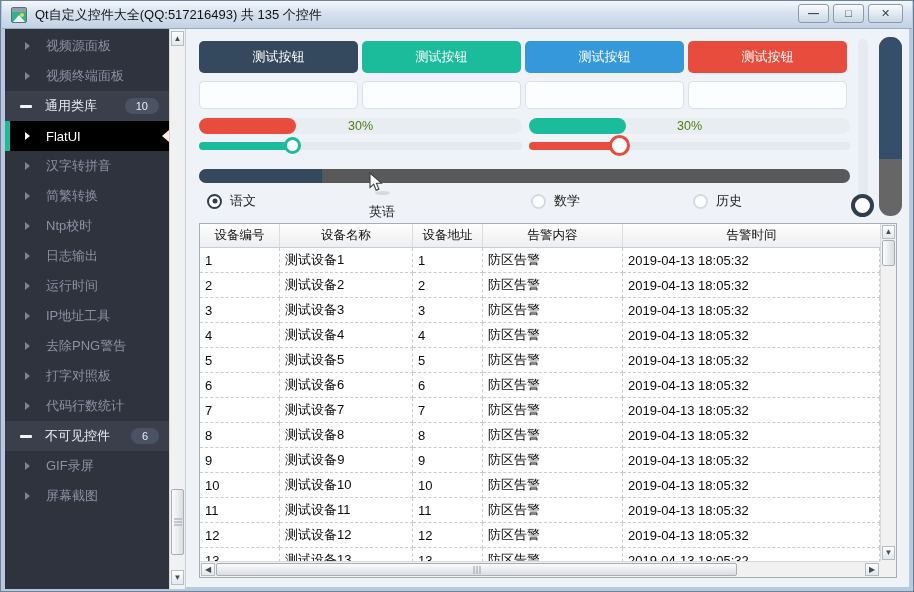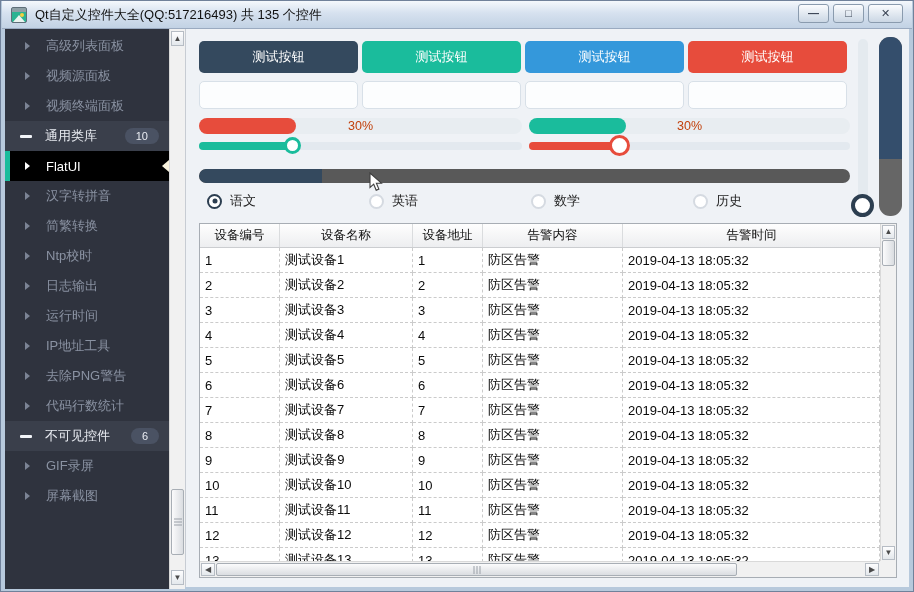--- a/index.html
+++ b/index.html
@@ -54,21 +54,21 @@
   
   .main{position:absolute;left:184px;top:28px;right:4px;bottom:4px;background:#EFF2F6;border-left:1px solid #C7CCD3;}
 
   .flat-btn{position:absolute;top:12px;width:159px;height:32px;border-radius:5px;color:#FFF;font-size:13px;
     display:flex;align-items:center;justify-content:center;border:none;}
   .flat-input{position:absolute;top:52px;width:159px;height:28px;border-radius:5px;border:1px solid #D8E0E8;background:#FCFDFE;padding:0 8px;font-size:13px;color:#333;}
 
   .pbar{position:absolute;top:89px;height:16px;background:#E8EDF1;border-radius:8px;}
   .pbar .fill{position:absolute;left:0;top:0;height:16px;border-radius:8px;}
   .pbar .plabel{position:absolute;left:0;right:0;top:0;height:16px;display:flex;align-items:center;justify-content:center;
-    font-size:12.5px;color:#c2410c;font-weight:500;}
+    font-size:12.5px;color:#4d7c0f;font-weight:500;}
 
   .slider{position:absolute;top:113px;height:8px;background:#E3E9EF;border-radius:4px;}
   .slider .fill{position:absolute;left:0;top:0;height:8px;border-radius:4px;}
   .slider .handle{position:absolute;background:#FFF;border-radius:50%;}
 
   .darkbar{position:absolute;top:140px;left:13px;width:651px;height:14px;background:#595959;border-radius:7px;overflow:hidden;}
   .darkbar .fill{position:absolute;left:0;top:0;width:123px;height:14px;border-radius:7px 0 0 7px;}
 
   .radio-item{position:absolute;top:162px;height:20px;display:flex;align-items:center;gap:8px;font-size:13px;color:#1E1E1E;}
   .radio-dot{width:15px;height:15px;border-radius:50%;background:#FFF;border:2px solid #D5DAE1;position:relative;}
@@ -117,24 +117,20 @@
     <div class="win-controls">
       <div class="win-btn">—</div>
       <div class="win-btn">□</div>
       <div class="win-btn close">✕</div>
     </div>
   </div>
 
   <div class="sidebar" id="sidebar">
       <div class="sb-item">
         <span class="tri"></span>
-        <span class="lbl">高级列表面板</span>
-      </div>
-      <div class="sb-item">
-        <span class="tri"></span>
         <span class="lbl">视频源面板</span>
       </div>
       <div class="sb-item">
         <span class="tri"></span>
         <span class="lbl">视频终端面板</span>
       </div>
       <div class="sb-item group">
         <span class="minus"></span>
         <span class="lbl">通用类库</span>
         <span class="badge">10</span>
@@ -163,20 +159,24 @@
         <span class="tri"></span>
         <span class="lbl">运行时间</span>
       </div>
       <div class="sb-item">
         <span class="tri"></span>
         <span class="lbl">IP地址工具</span>
       </div>
       <div class="sb-item">
         <span class="tri"></span>
         <span class="lbl">去除PNG警告</span>
+      </div>
+      <div class="sb-item">
+        <span class="tri"></span>
+        <span class="lbl">打字对照板</span>
       </div>
       <div class="sb-item">
         <span class="tri"></span>
         <span class="lbl">代码行数统计</span>
       </div>
       <div class="sb-item group">
         <span class="minus"></span>
         <span class="lbl">不可见控件</span>
         <span class="badge">6</span>
       </div>
@@ -234,21 +234,21 @@
 
     <div class="darkbar">
       <div class="fill" style="background-color: rgb(52, 73, 94);"></div>
     </div>
 
     <div id="radio-row">
         <div class="radio-item" style="left: 21px;">
           <span class="radio-dot checked"></span>
           <span>语文</span>
         </div>
-        <div class="radio-item" style="left: 183px;">
+        <div class="radio-item" style="left: 183px; flex-direction: column;">
           <span class="radio-dot"></span>
           <span>英语</span>
         </div>
         <div class="radio-item" style="left: 345px;">
           <span class="radio-dot"></span>
           <span>数学</span>
         </div>
         <div class="radio-item" style="left: 507px;">
           <span class="radio-dot"></span>
           <span>历史</span>

